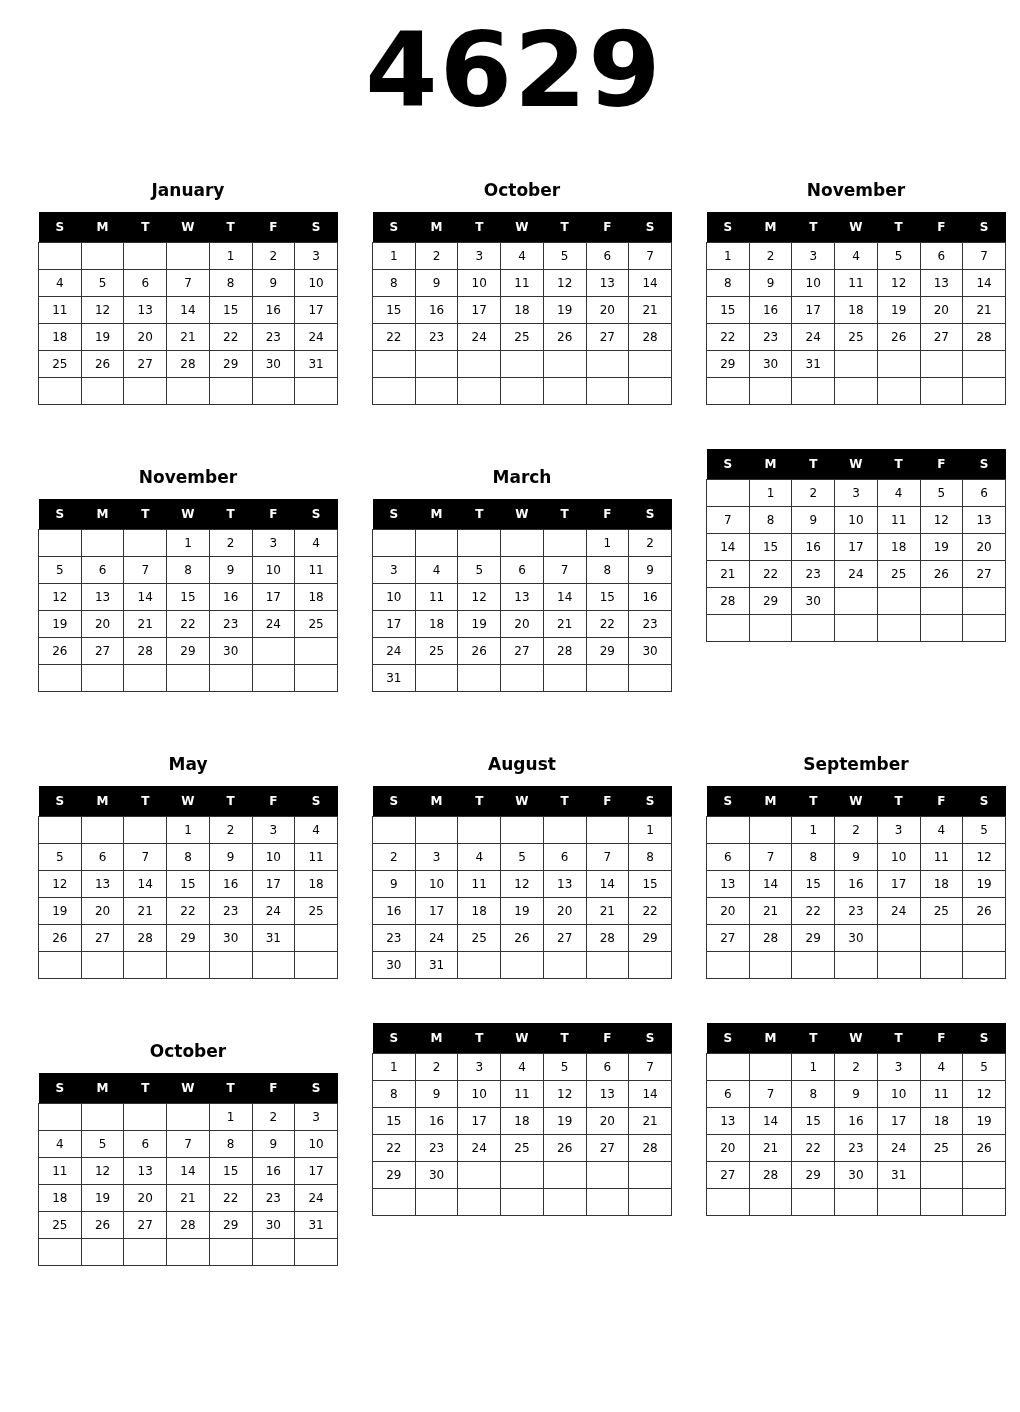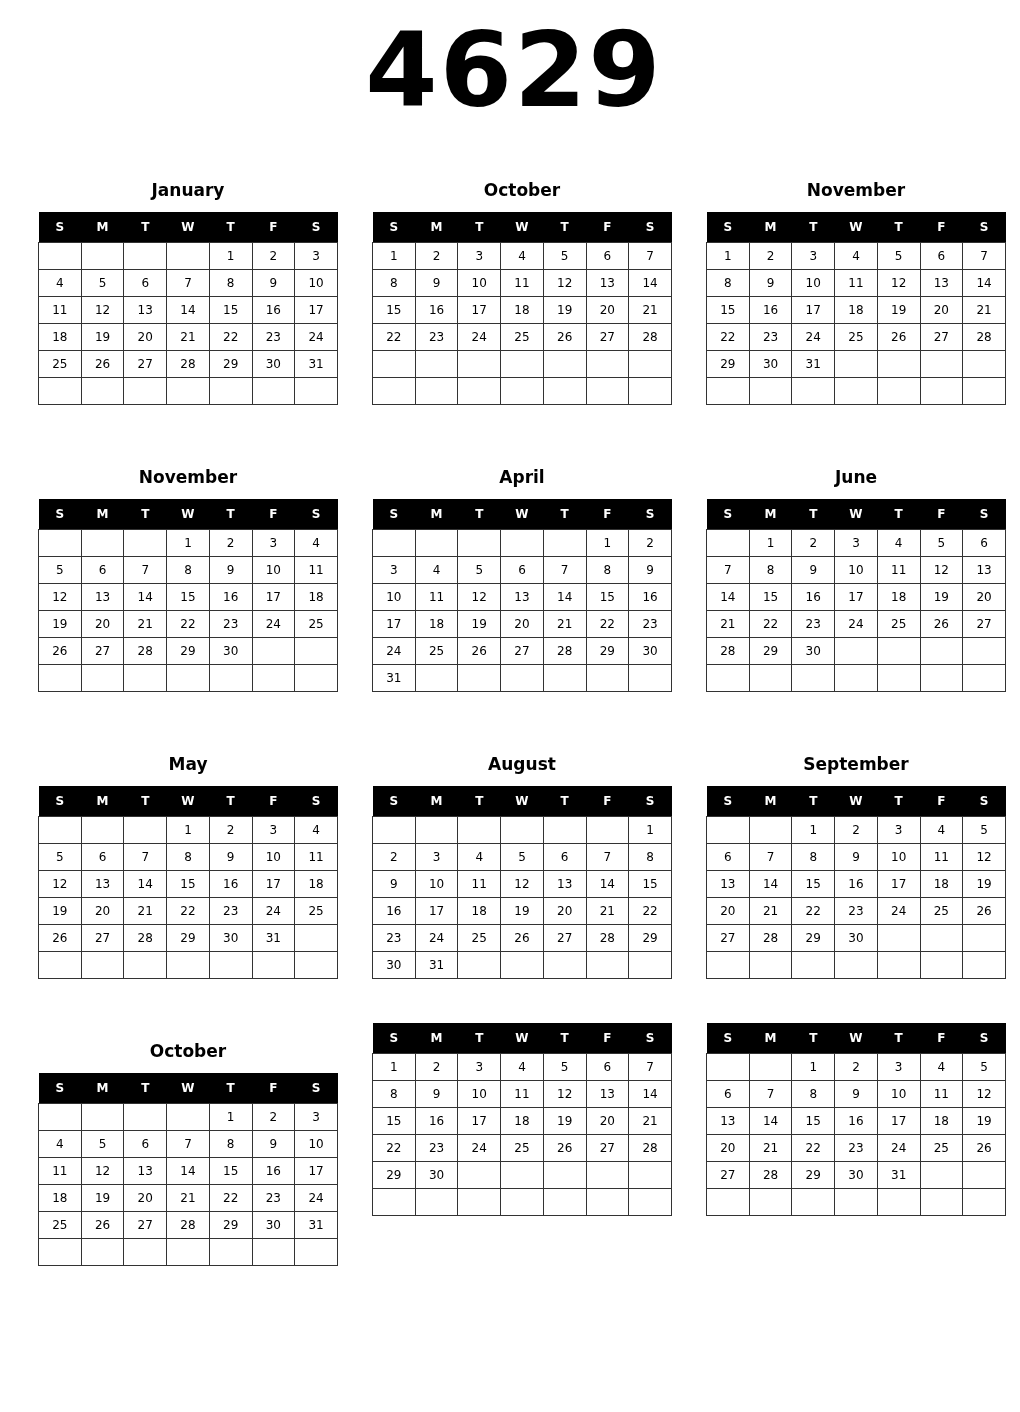--- a/index.html
+++ b/index.html
@@ -367,21 +367,21 @@
               <td class="empty"></td>
               <td class="empty"></td>
               <td class="empty"></td>
               <td class="empty"></td>
               <td class="empty"></td>
             </tr>
           </tbody>
         </table>
       </div>
       <div class="month">
-        <div class="month-name">April</div>
+        <div class="month-name">March</div>
         <table class="cal">
           <thead>
             <tr>
               <th>S</th>
               <th>M</th>
               <th>T</th>
               <th>W</th>
               <th>T</th>
               <th>F</th>
               <th>S</th>
@@ -439,21 +439,20 @@
               <td class="empty"></td>
               <td class="empty"></td>
               <td class="empty"></td>
               <td class="empty"></td>
               <td class="empty"></td>
             </tr>
           </tbody>
         </table>
       </div>
       <div class="month">
-        <div class="month-name">June</div>
         <table class="cal">
           <thead>
             <tr>
               <th>S</th>
               <th>M</th>
               <th>T</th>
               <th>W</th>
               <th>T</th>
               <th>F</th>
               <th>S</th>

